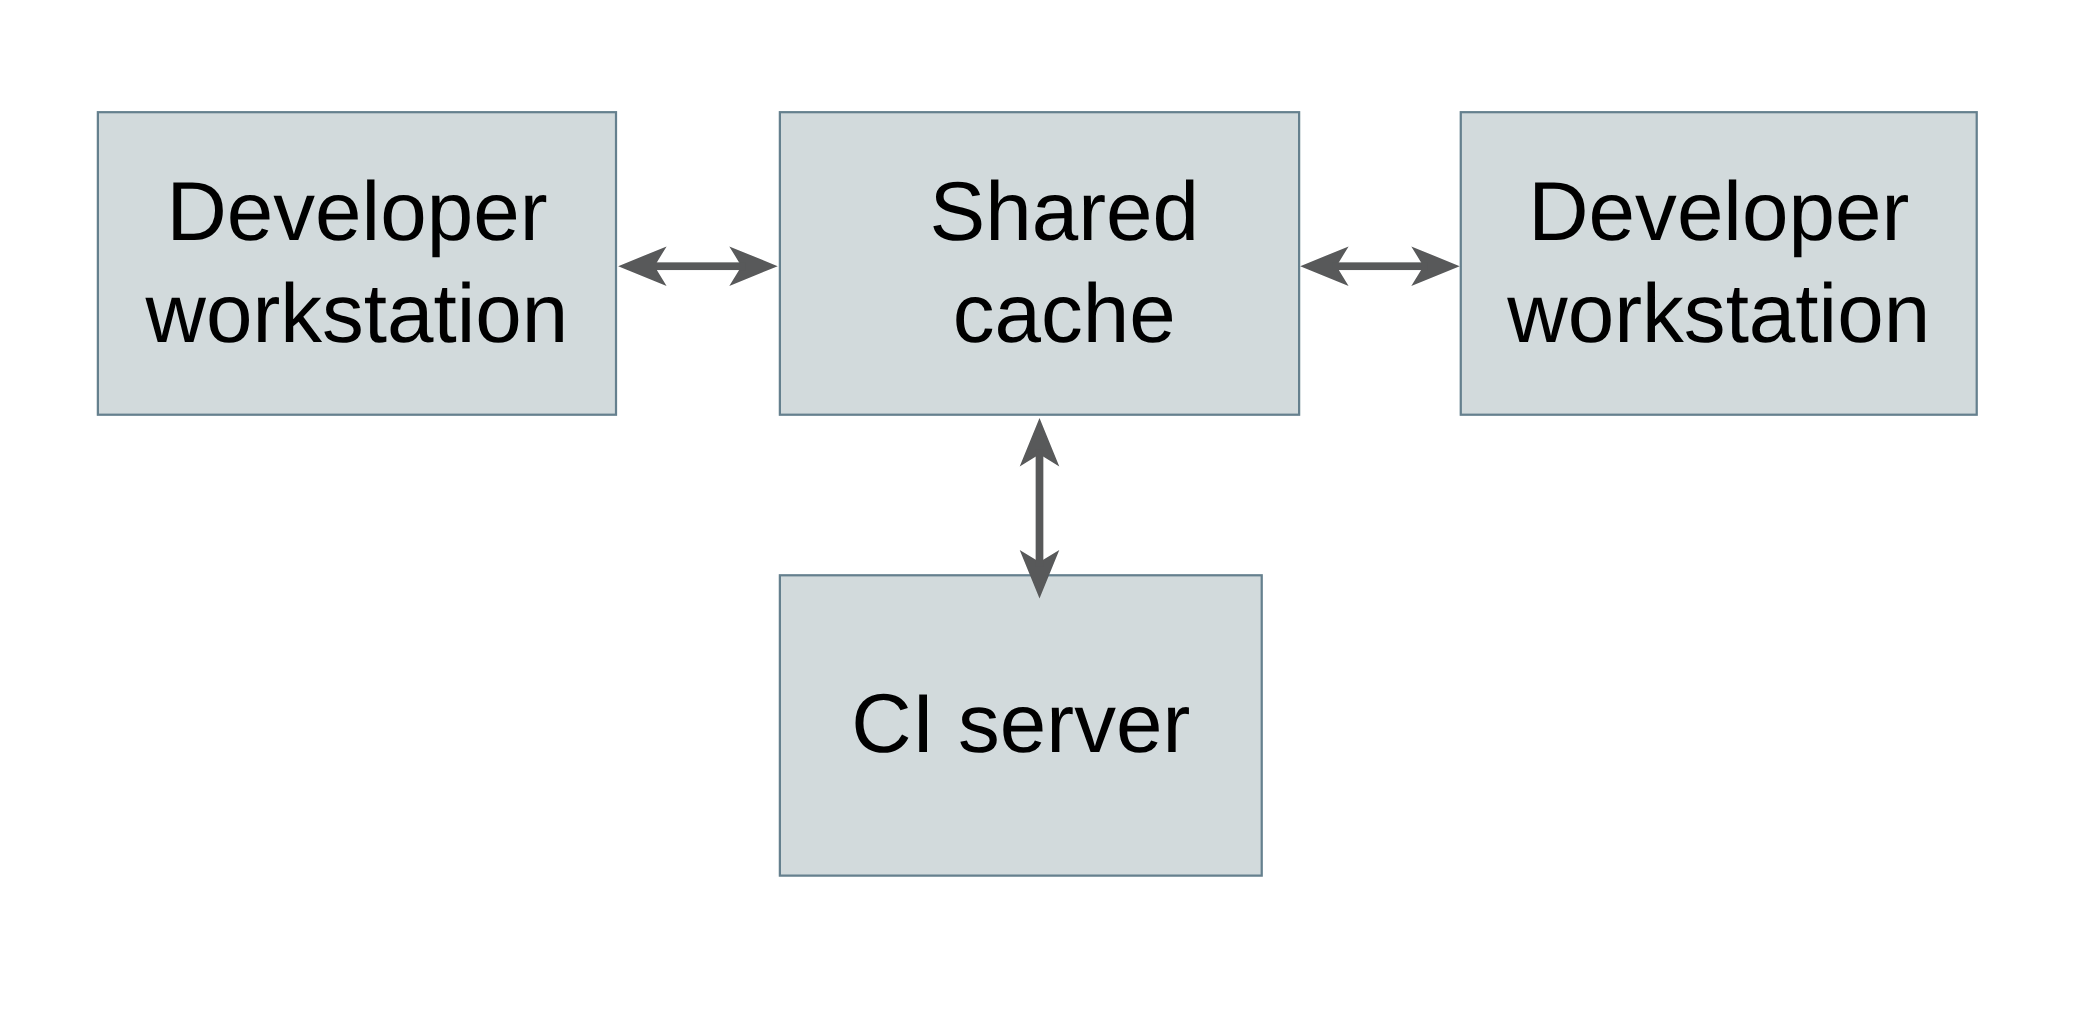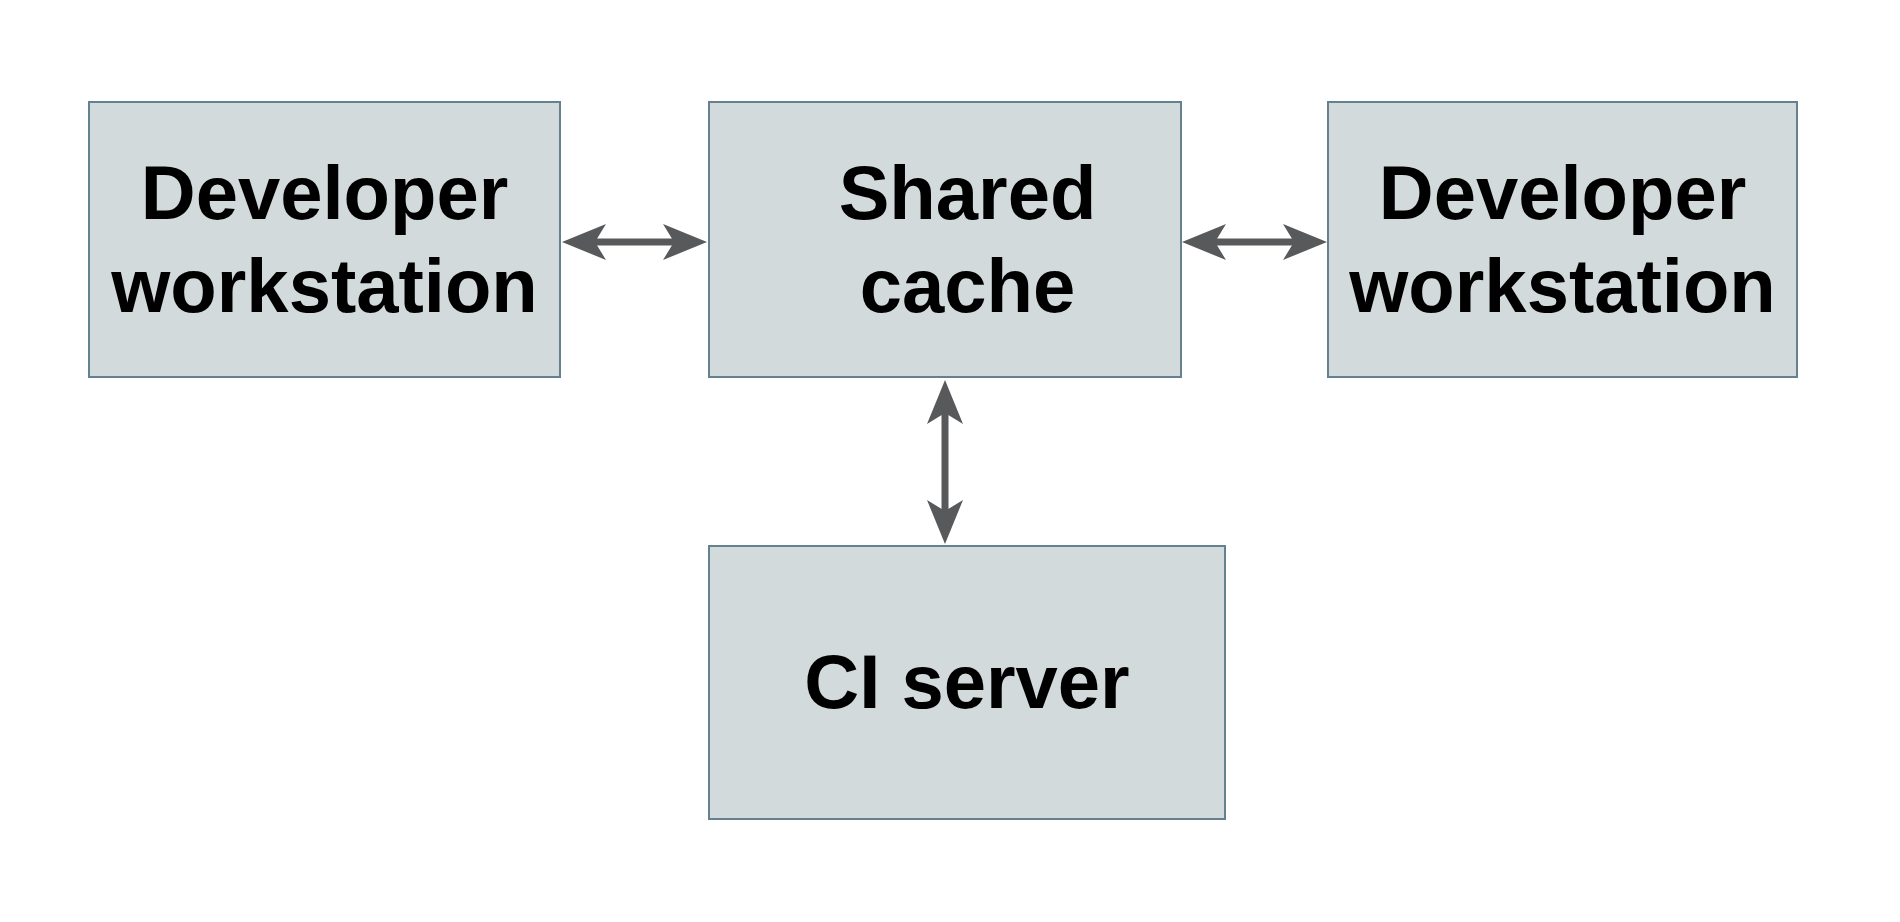--- a/index.html
+++ b/index.html
@@ -27,29 +27,29 @@
     position: absolute;
     background: var(--node-fill);
     border: 2px solid var(--node-border);
     display: flex;
     align-items: center;
     justify-content: center;
     text-align: center;
     color: var(--text);
     font-size: 76px;
     line-height: 1.22;
-    font-weight: 700;
+    font-weight: 400;
   }
   .node-label {
     white-space: pre-line;
   }
   #node-dev-left   { left:  88px; top: 101px; width: 473px; height: 277px; }
   #node-cache      { left: 708px; top: 101px; width: 474px; height: 277px; padding-left: 45px; }
   #node-dev-right  { left:1327px; top: 101px; width: 471px; height: 277px; }
-  #node-ci         { left: 708px; top: 545px; width: 518px; height: 275px; }
+  #node-ci         { left: 708px; top: 522px; width: 440px; height: 275px; }
 
   .arrow {
     position: absolute;
     color: var(--arrow);
   }
   #arrow-left  { left:  561px; top: 220px; }
   #arrow-right { left: 1181px; top: 220px; }
   #arrow-vert  { left:  923px; top: 379px; }
   .arrow svg { display: block; }
 </style>

